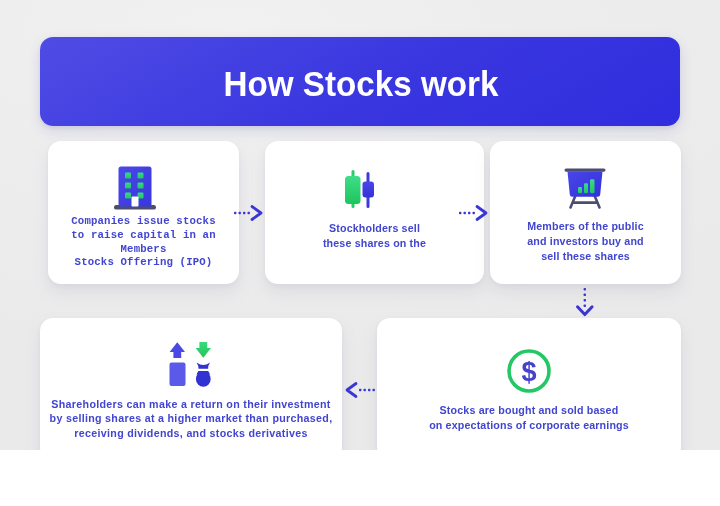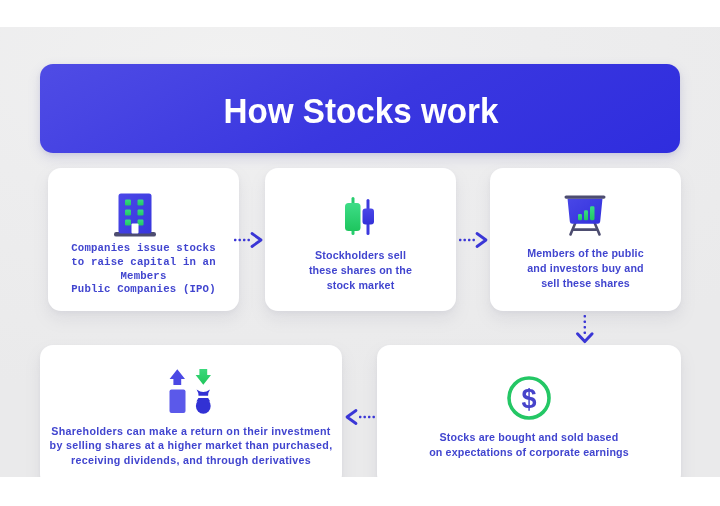--- a/index.html
+++ b/index.html
@@ -3,21 +3,20 @@
 <meta charset="utf-8">
 <style>
   html, body { margin: 0; padding: 0; }
   body { font-family: "Liberation Sans", sans-serif; }
   .stage {
     position: relative;
     width: 720px;
     height: 450px;
     overflow: hidden;
     background: radial-gradient(95% 75% at 32% 8%, #f1f1f1 0%, #ededee 45%, #eaeaeb 100%);
-    margin-top: 27px;
   }
   .header-banner {
     position: absolute;
     left: 40px; top: 37px;
     width: 640px; height: 89px;
     border-radius: 13px;
     background: linear-gradient(150deg, var(--header-grad-light) 0%, var(--header-grad-mid) 52%, var(--header-grad-dark) 100%);
     box-shadow: 0 5px 13px rgba(90, 90, 170, 0.16), 0 2px 4px rgba(90, 90, 170, 0.10);
     display: flex; align-items: center; justify-content: center;
   }
@@ -28,21 +27,21 @@
     font-size: 35.5px;
     font-weight: 700;
   }
   .card {
     position: absolute;
     background: var(--card-bg);
     border-radius: 13px;
     box-shadow: 0 8px 16px rgba(125, 125, 150, 0.13), 0 2px 4px rgba(125, 125, 150, 0.07);
   }
   .card-1 { left: 48px;  top: 141px; width: 191px; height: 143px; font-family: Liberation Mono, monospace; }
-  .card-2 { left: 265px; top: 141px; width: 191px; height: 143px; }
+  .card-2 { left: 265px; top: 141px; width: 191px; height: 143px; padding-left: 28px; }
   .card-3 { left: 490px; top: 141px; width: 191px; height: 143px; }
   .card-4 { left: 377px; top: 318px; width: 304px; height: 142px; }
   .card-5 { left: 40px;  top: 318px; width: 302px; height: 142px; }
   .card-text {
     position: absolute;
     left: 0; right: 0;
     text-align: center;
     color: var(--card-text-color);
     font-weight: 700;
     font-size: 10.7px;
@@ -82,49 +81,48 @@
   <header class="header-banner">
     <svg class="title-svg" width="640" height="89" viewBox="0 0 640 89">
       <text x="321" y="59" text-anchor="middle" textLength="275" lengthAdjust="spacingAndGlyphs">How Stocks work</text>
     </svg>
   </header>
 
   <section class="card card-1">
     <div class="card-text">
         <div>Companies issue stocks</div>
         <div>to raise capital in an Members</div>
-        <div>Public Companies (IPO)</div>
+        <div>Stocks Offering (IPO)</div>
       </div>
   </section>
   <section class="card card-2">
     <div class="card-text">
         <div>Stockholders sell</div>
         <div>these shares on the</div>
-        <div>stock market</div>
       </div>
   </section>
   <section class="card card-3">
     <div class="card-text">
         <div>Members of the public</div>
         <div>and investors buy and</div>
         <div>sell these shares</div>
       </div>
   </section>
 
   <section class="card card-4">
     <div class="card-text">
         <div>Stocks are bought and sold based</div>
         <div>on expectations of corporate earnings</div>
       </div>
   </section>
   <section class="card card-5">
     <div class="card-text">
         <div>Shareholders can make a return on their investment</div>
         <div>by selling shares at a higher market than purchased,</div>
-        <div>receiving dividends, and through derivatives</div>
+        <div>receiving dividends, and stocks derivatives</div>
       </div>
   </section>
 
   <svg class="icon icon-building" width="52" height="52" viewBox="0 0 52 52">
     <defs>
       <linearGradient id="gBody" x1="0" y1="0" x2="1" y2="1">
         <stop offset="0" stop-color="#4b48e8"></stop>
           <stop offset="1" stop-color="#3836dd"></stop>
       </linearGradient>
       <linearGradient id="gWin" x1="0" y1="0" x2="0" y2="1">

